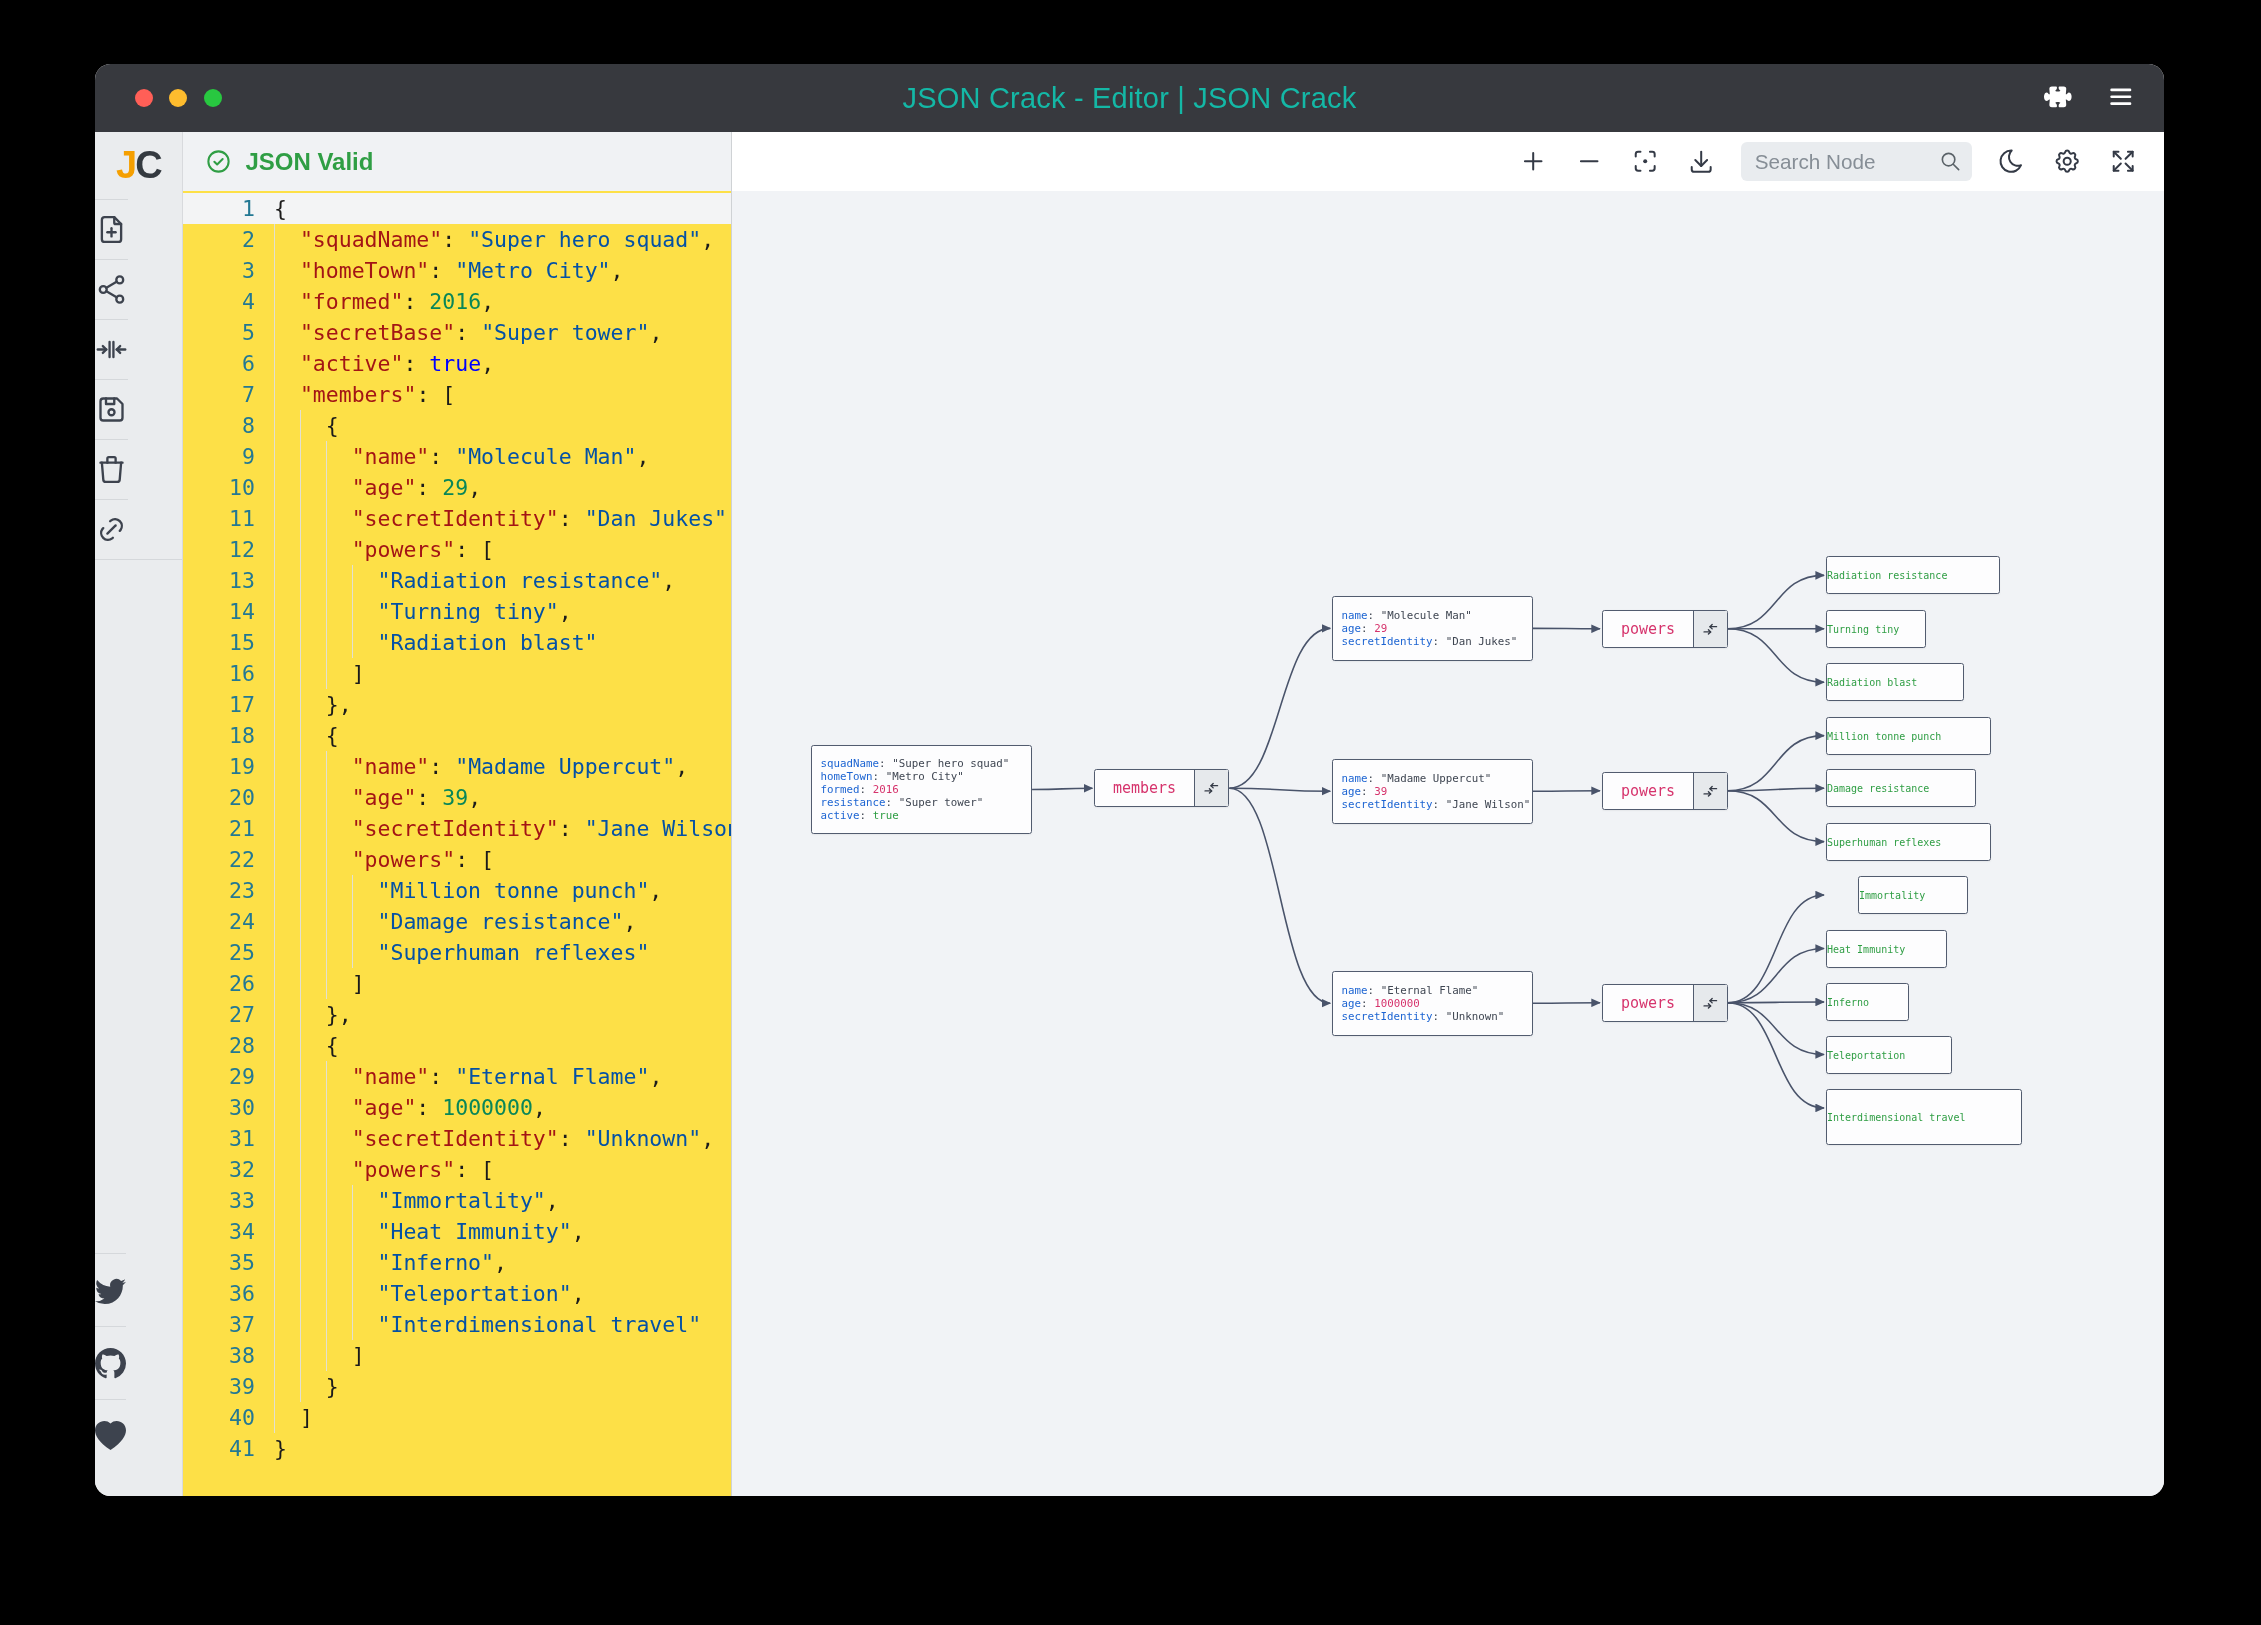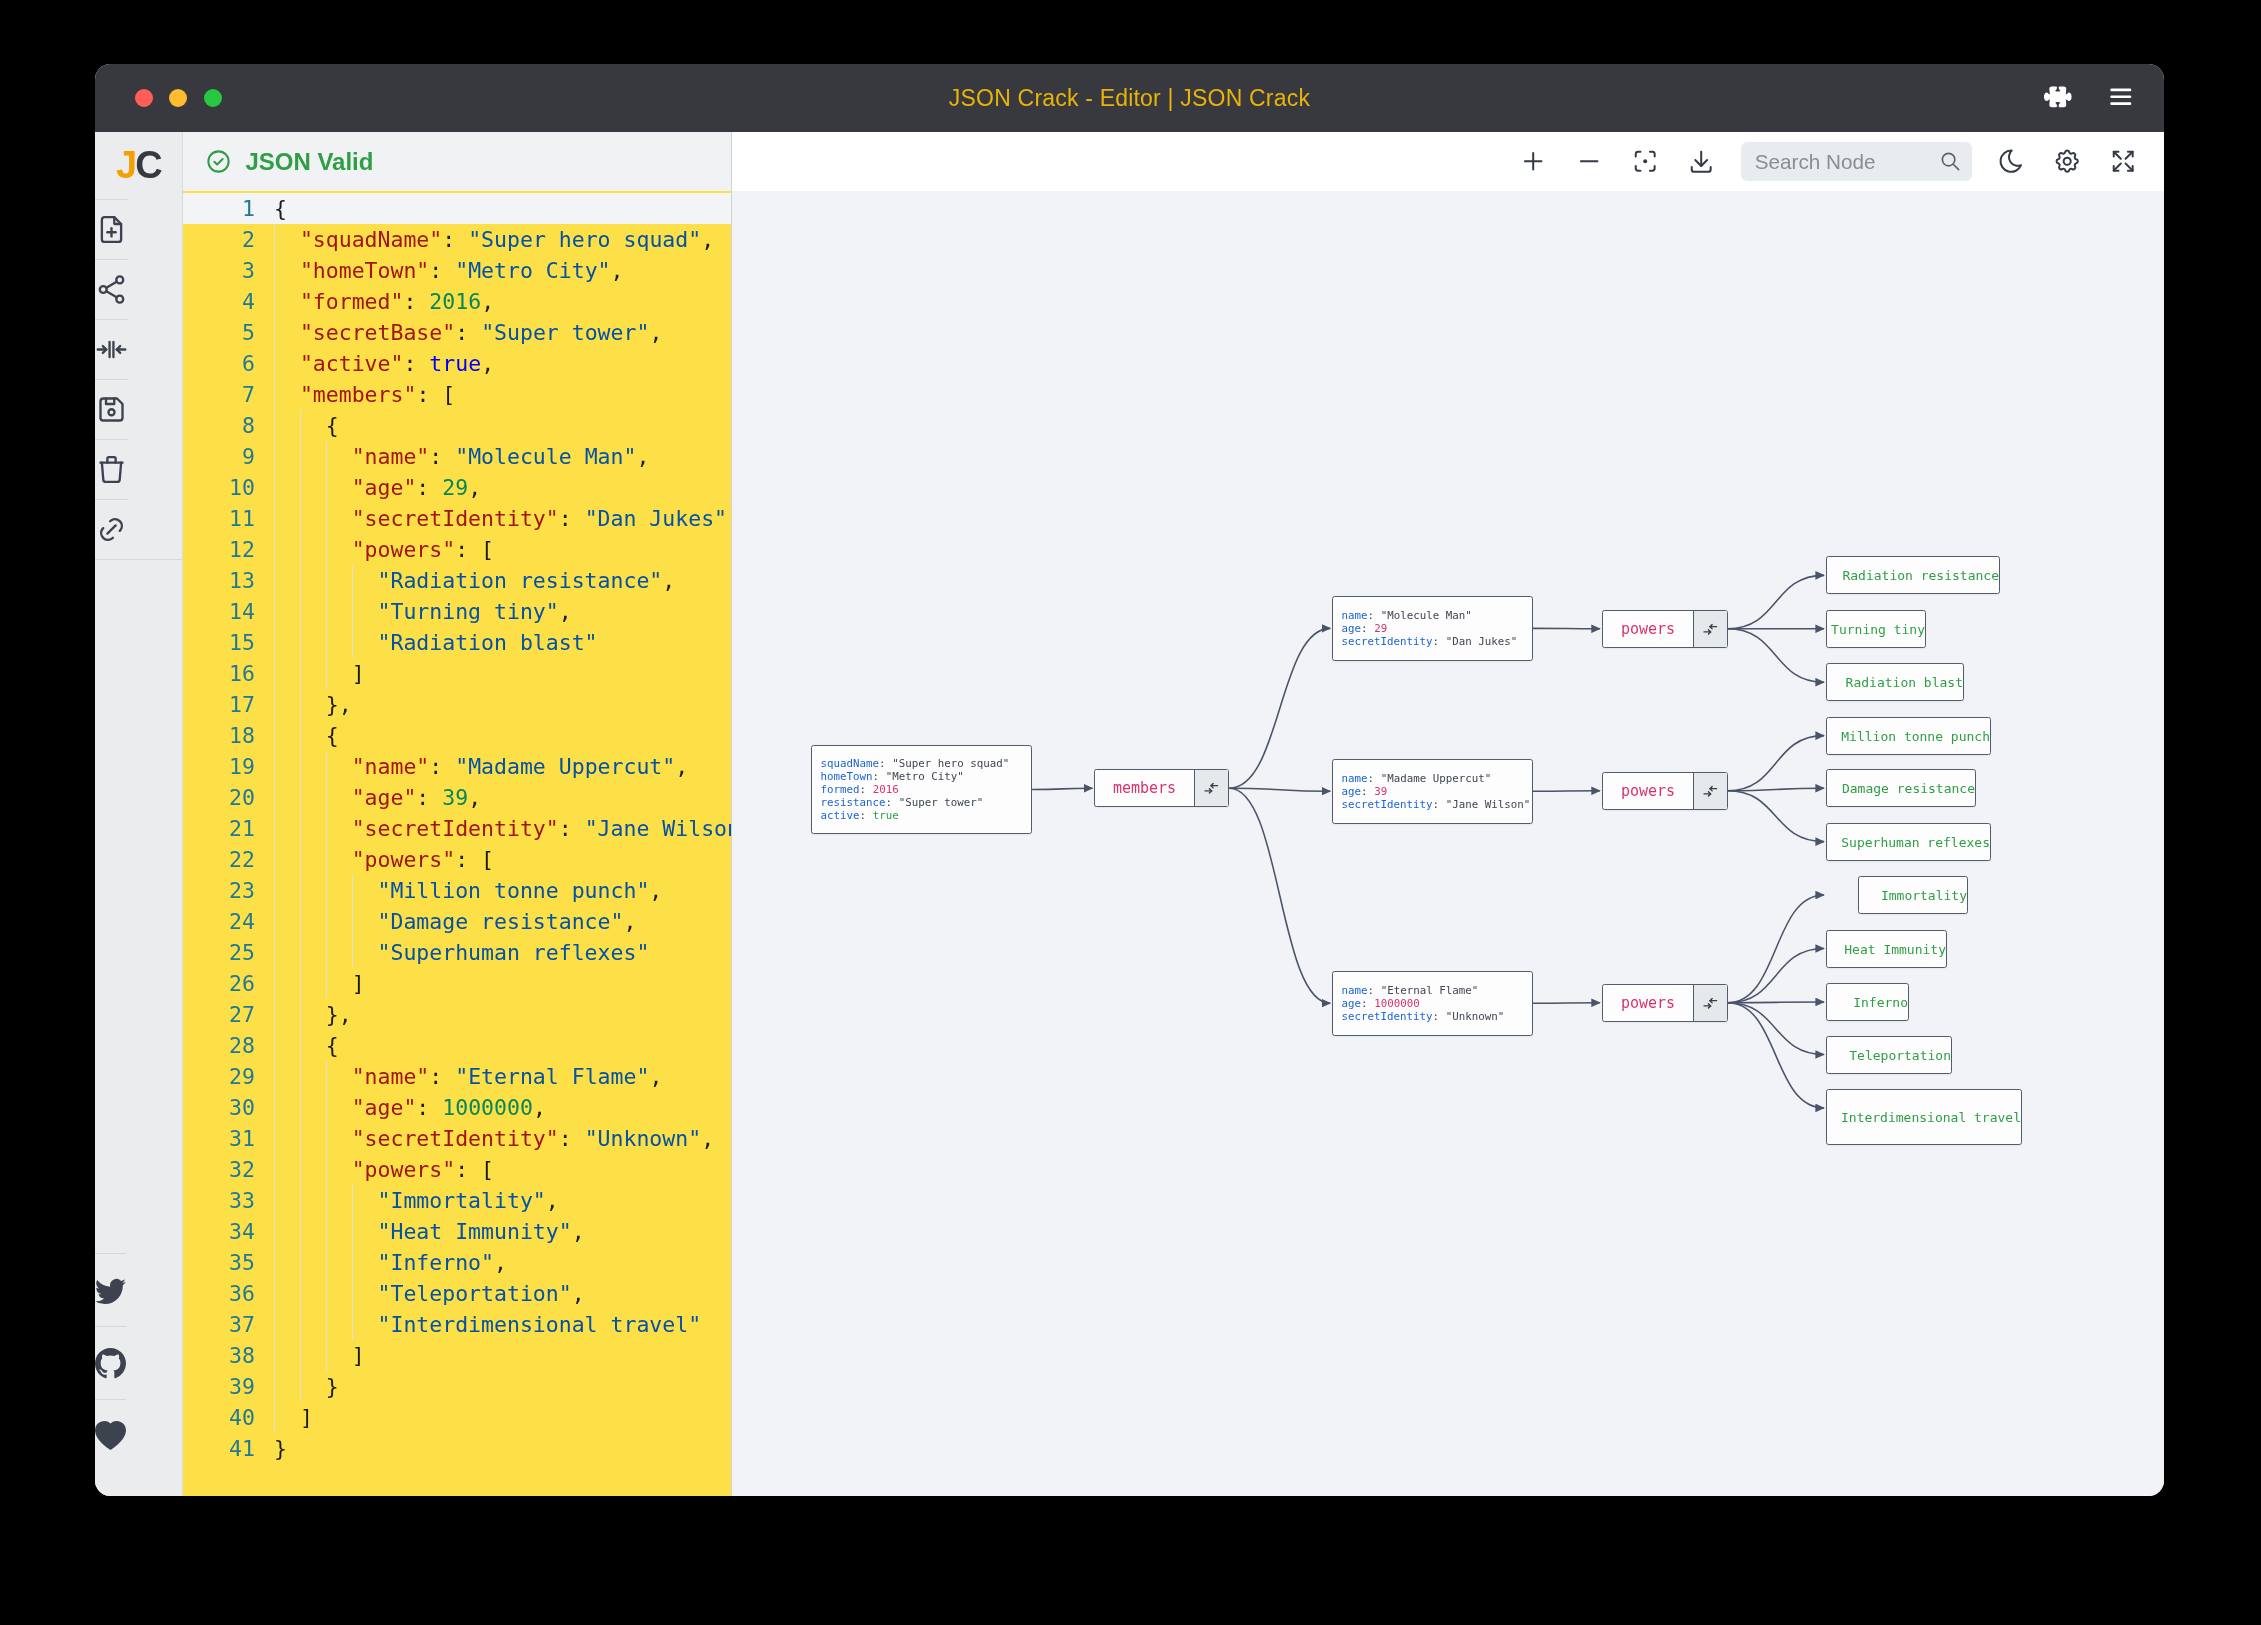--- a/index.html
+++ b/index.html
@@ -7,21 +7,21 @@
   body { width:2261px; height:1625px; position:relative; font-family:"Liberation Sans", sans-serif; }
 
   .window { position:absolute; left:95px; top:64px; width:2069px; height:1432px;
             border-radius:15.5px; overflow:hidden; background:#fff; display:flex; flex-direction:column; }
 
   
   .titlebar { height:68px; background:#37393e; position:relative; display:flex; align-items:center; justify-content:center; flex:none; }
   .lights { position:absolute; left:40px; top:0; height:100%; display:flex; align-items:center; gap:16.4px; }
   .light { width:18px; height:18px; border-radius:50%; }
   .light.red { background:#ff5f57; } .light.yellow { background:#febc2e; } .light.green { background:#28c840; }
-  .win-title { color:#eab308; font-size:23px; font-weight:500; letter-spacing:0.2px; }
+  .win-title { color:#14b8a6; font-size:29px; font-weight:500; letter-spacing:0.2px; }
   .tb-right { position:absolute; right:26px; top:0; height:100%; display:flex; align-items:center; gap:29px; color:#fff; }
   .tb-right .tbtn { background:none; border:none; color:#fff; width:34px; height:34px; display:flex; align-items:center; justify-content:center; cursor:pointer; }
   .tb-right svg { width:27.6px; height:27.6px; }
 
   
   .main { flex:1; display:flex; min-height:0; }
 
   
   .sidebar { width:88px; background:#eaecee; border-right:0.9px solid #d8dadd; display:flex; flex-direction:column; align-items:stretch; flex:none; }
   .logo { height:67px; display:flex; align-items:center; justify-content:center; font-weight:800; font-size:38px; letter-spacing:-1.7px; cursor:pointer; }
@@ -65,21 +65,21 @@
           font-family:"DejaVu Sans Mono", monospace; color:#3f4652; box-shadow:0 0.9px 1.7px rgba(0,0,0,.05); }
   .node .rows { display:flex; flex-direction:column; justify-content:center; height:100%; padding:0 8.6px; }
   .node .row { white-space:nowrap; font-size:10.8px; }
   .nk { color:#1c64d2; } .np { color:#3f4652; }
   .v-string { color:#3f4652; } .v-number { color:#d6336c; } .v-boolean { color:#2f9e44; }
   .node.keynode { display:flex; align-items:stretch; }
   .keynode .klabel { flex:1; display:flex; align-items:center; justify-content:center; color:#d6336c; font-size:15px; }
   .keynode .cbtn { width:34px; flex:none; border:none; border-left:1.7px solid #525c6f; background:#e6e9ec;
                    display:flex; align-items:center; justify-content:center; cursor:pointer; color:#343a46; padding:0; }
   .keynode .cbtn svg { width:14.6px; height:14.6px; }
-  .node.leaf { display:flex; align-items:center; justify-content:flex-end; color:#2f9e44; font-size:13px; white-space:nowrap; }
+  .node.leaf { display:flex; align-items:center; justify-content:flex-start; color:#2f9e44; font-size:10px; white-space:nowrap; }
 </style>
 </head>
 <body>
 
 <div class="window">
 
   <div class="titlebar">
     <div class="lights">
       <span class="light red"></span>
       <span class="light yellow"></span>

